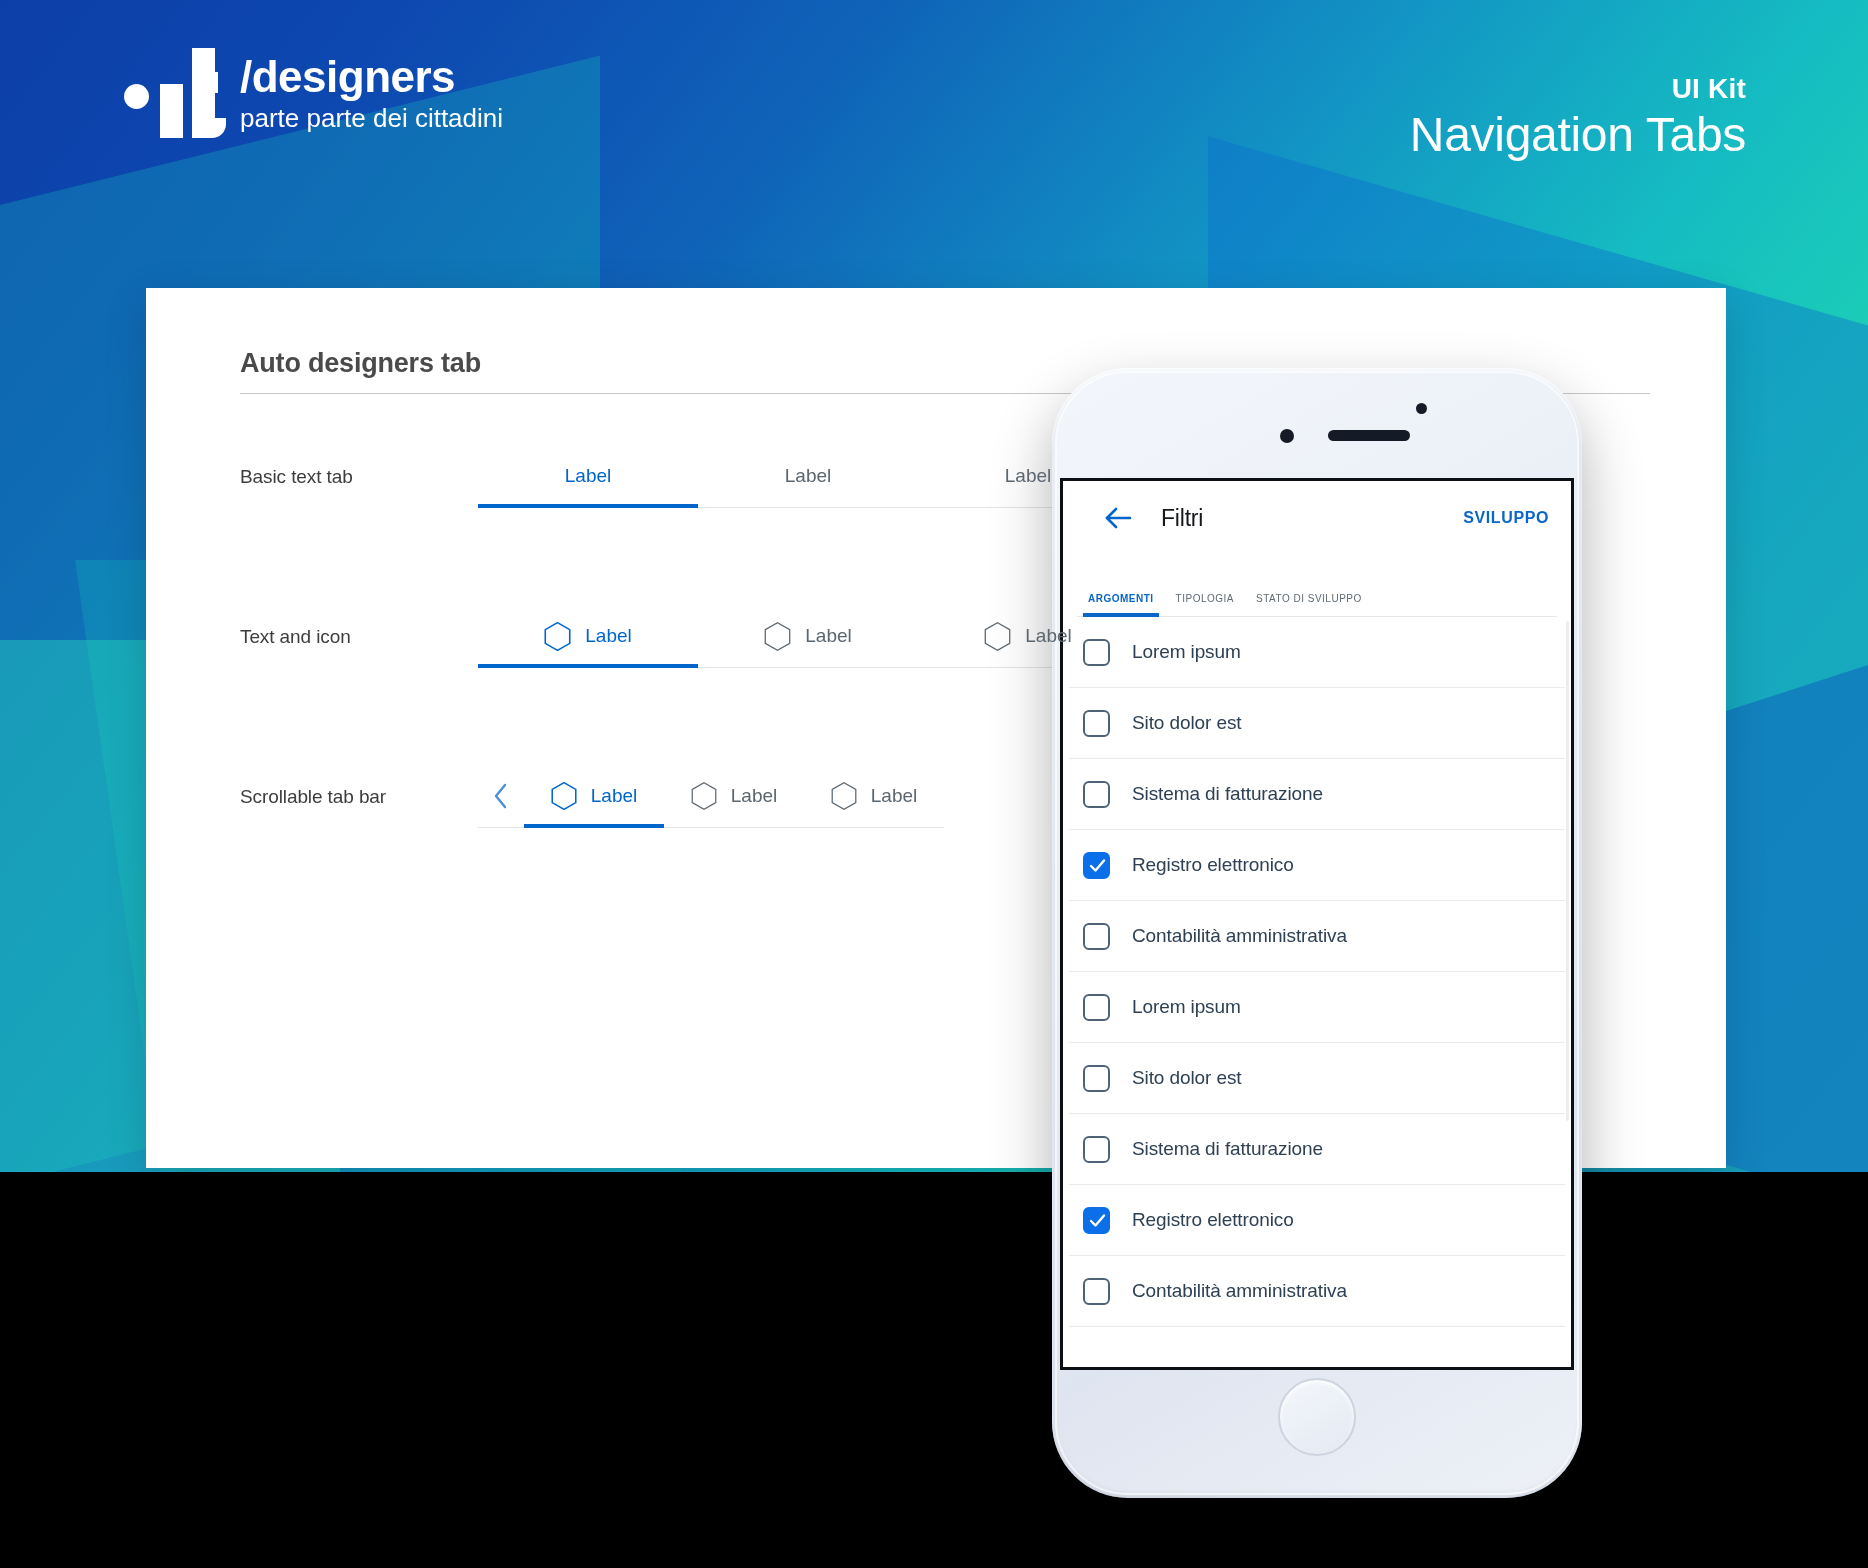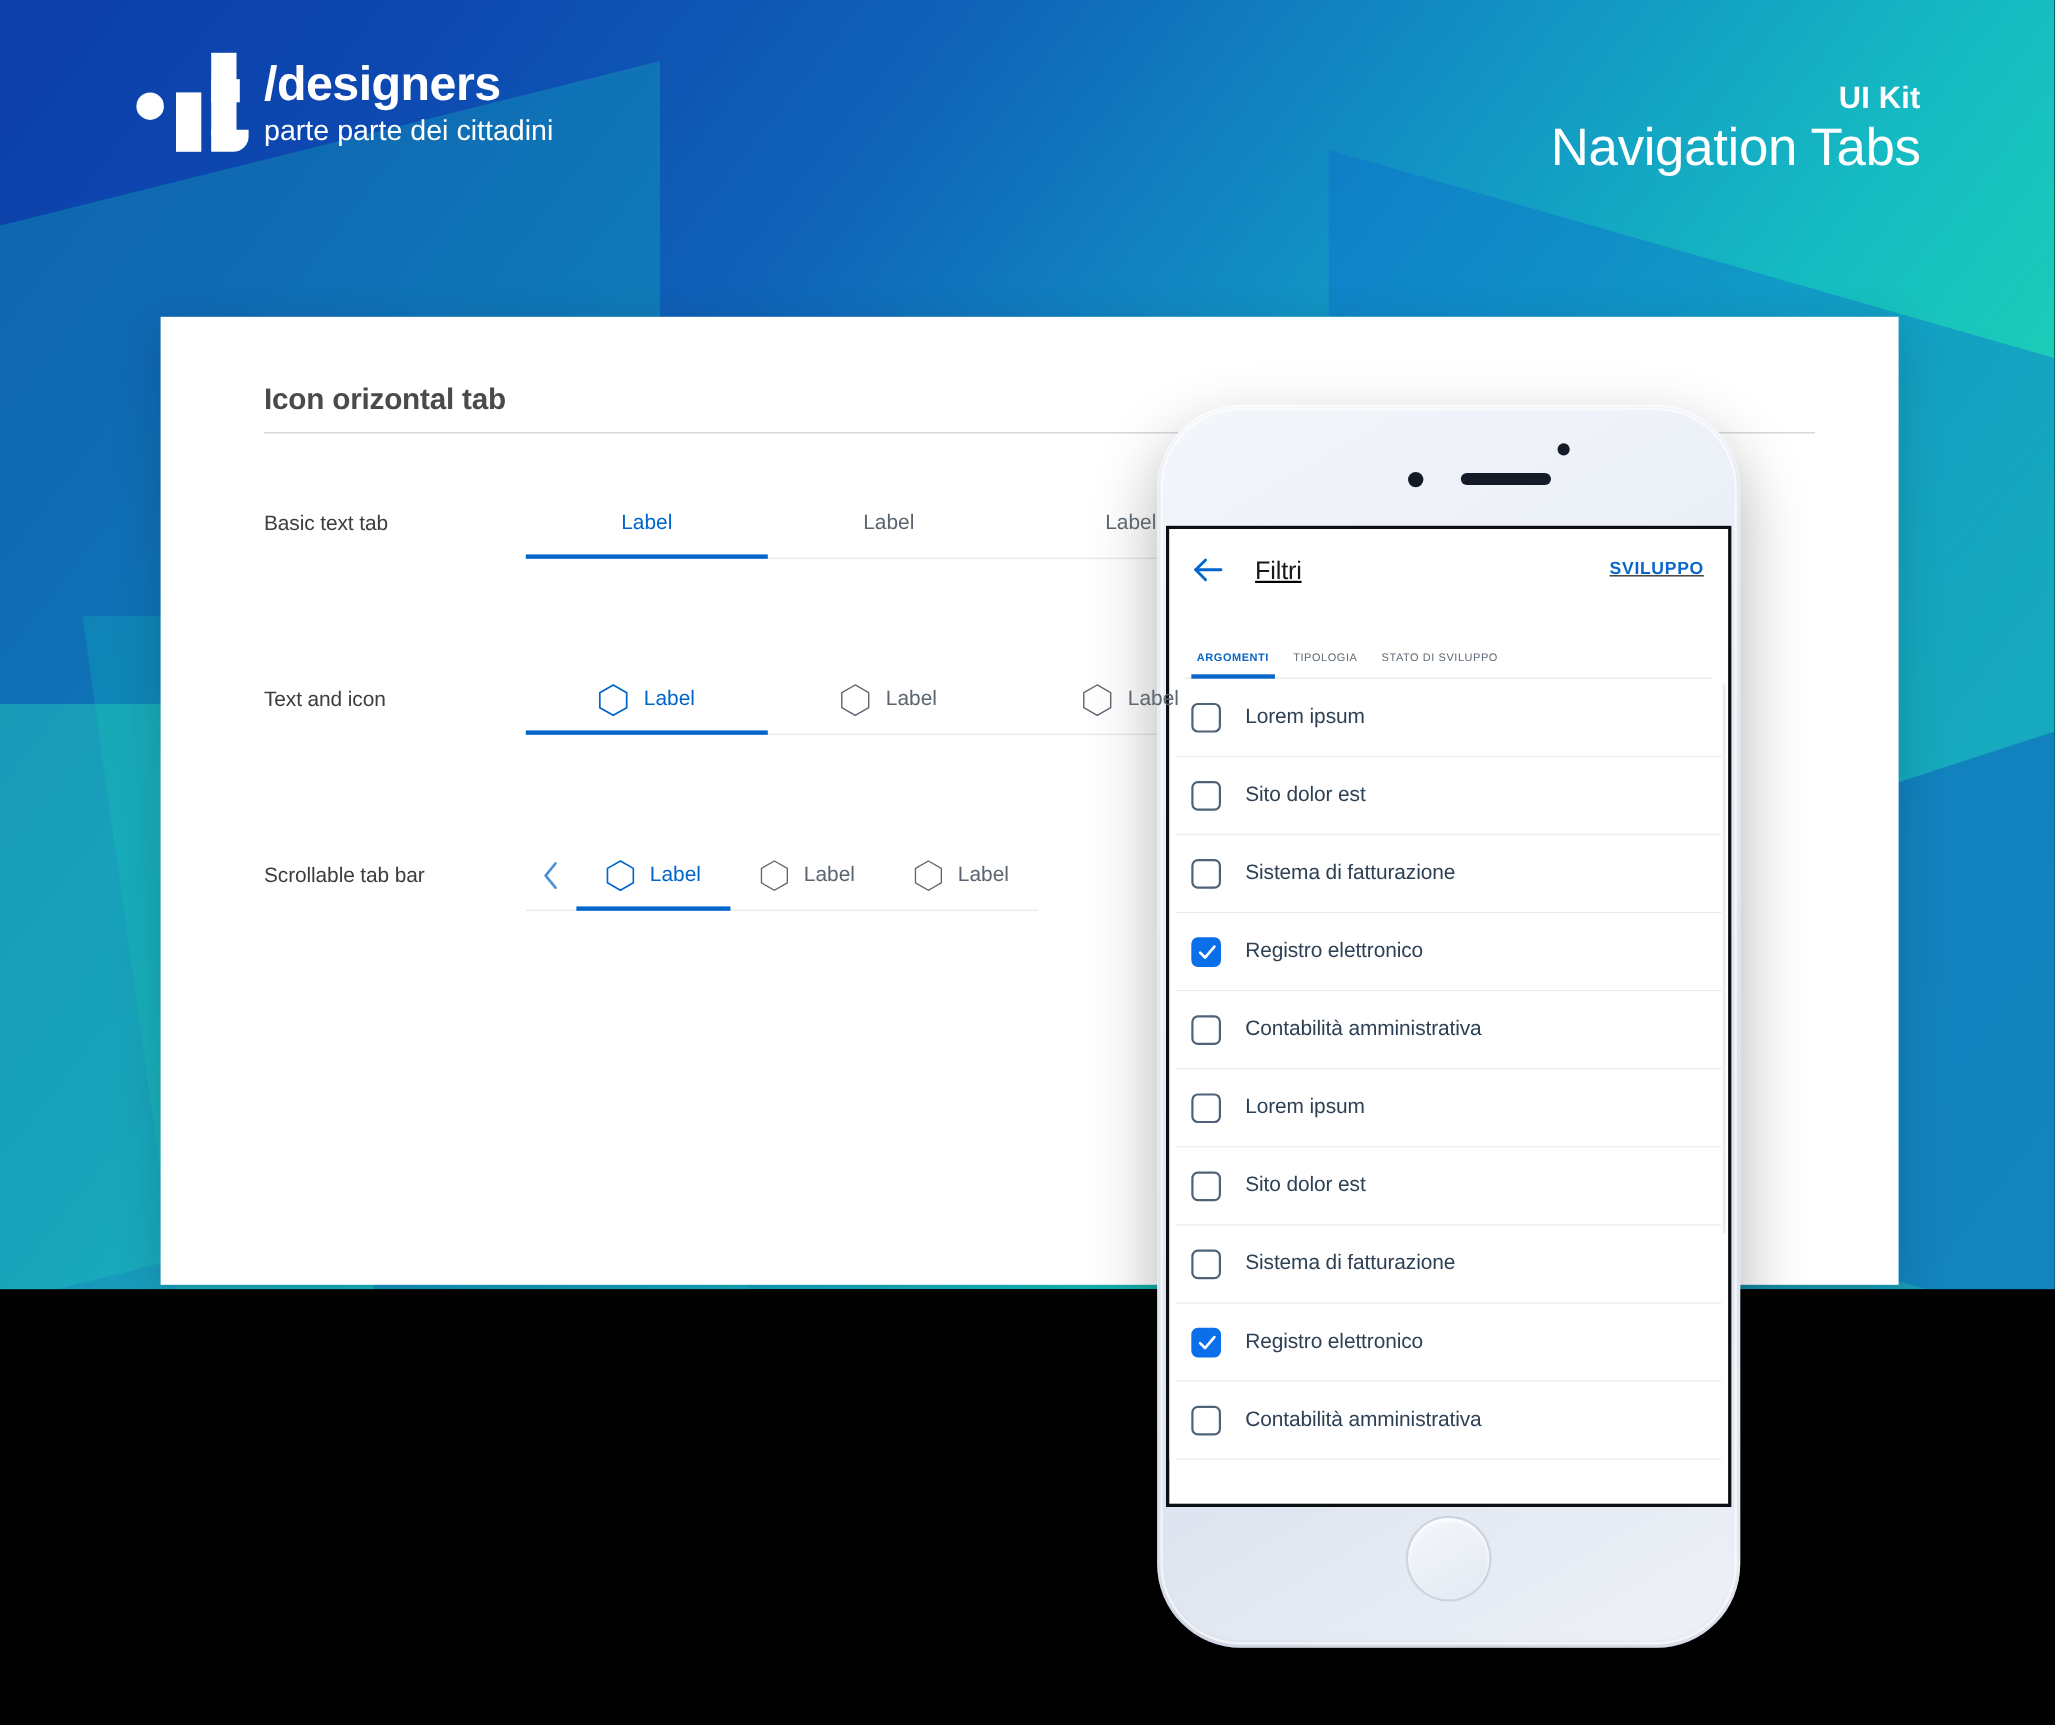--- a/index.html
+++ b/index.html
@@ -304,23 +304,22 @@
     width: 514px; height: 892px;
     background: #ffffff;
     border: 3px solid #0c0f14;
     overflow: hidden;
   }
 
   .app-header {
     display: flex;
     align-items: center;
     height: 74px;
-    padding: 0 22px 0 20px;
-    background: #ffffff;
-    text-decoration: underline;
+    padding: 0 22px 0 40px;
+    background: #ffffff;
   }
   .back-arrow {
     width: 30px; height: 30px;
     flex: 0 0 30px;
     color: #0066cc;
   }
   .app-title {
     margin-left: 28px;
     font-size: 23px;
     font-weight: 500;
@@ -447,21 +446,21 @@
   </div>
 
   <div class="kit-head">
     <div class="kit-eyebrow">UI Kit</div>
     <div class="kit-title">Navigation Tabs</div>
   </div>
 
   <div class="card">
     <div class="card-inner">
 
-      <div class="section-title">Icon orizontal tab</div>
+      <div class="section-title">Auto designers tab</div>
       <div class="section-rule"></div>
 
       <div class="demo-row">
         <div class="demo-label">Basic text tab</div>
         <div class="tabbar">
           <div class="tab tab-w-220 is-active">
             <span>Label</span>
           </div>
           <div class="tab tab-w-220">
             <span>Label</span>

